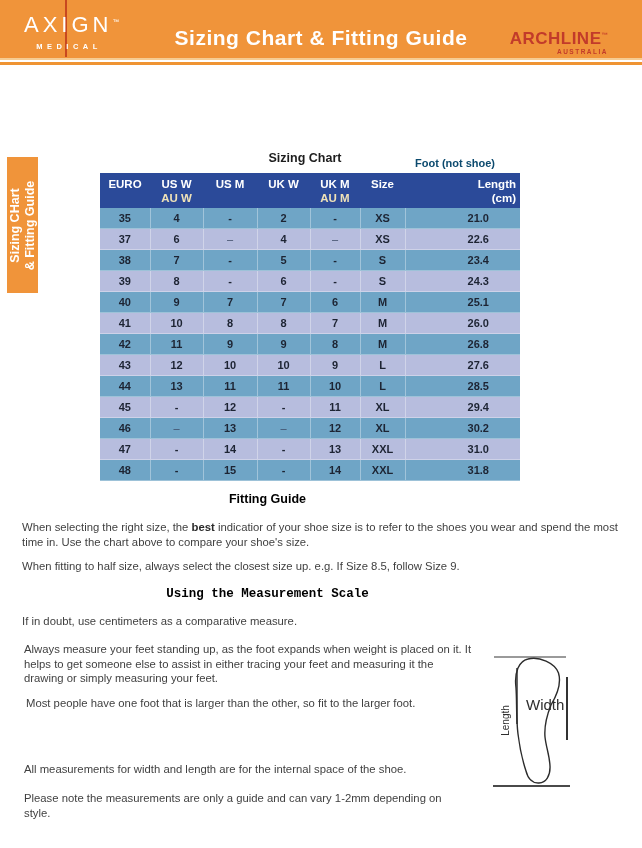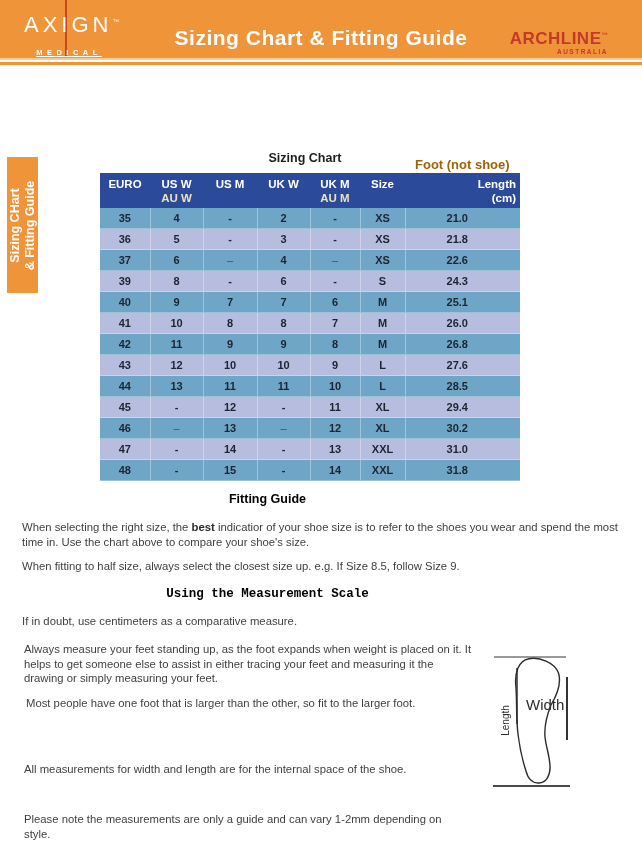--- a/index.html
+++ b/index.html
@@ -6,67 +6,67 @@
   .page{position:relative;width:642px;height:848px;background:#ffffff;overflow:hidden;
         font-family:"Liberation Sans", sans-serif;color:#3b3b3b;}
 
   
   .banner{position:absolute;left:0;top:0;width:642px;height:58px;background:var(--banner-orange);
           border-bottom:2px solid #f6cc92;}
   .banner-accent-line{position:absolute;left:0;top:62px;width:642px;height:3px;background:var(--banner-line);}
   .axign{position:absolute;left:24px;top:9px;width:90px;text-align:center;}
   .axign-divider{position:absolute;left:65px;top:0;width:2px;height:57px;background:var(--axign-divider);}
   .axign-name{position:relative;color:#fff;font-size:22px;font-weight:400;letter-spacing:4px;line-height:26px;}
-  .axign-sub{position:relative;color:#fff;font-size:7.5px;font-weight:700;letter-spacing:4.5px;margin-top:10px;text-decoration:underline;}
+  .axign-sub{position:relative;color:#fff;font-size:7.5px;font-weight:700;letter-spacing:4.5px;margin-top:4px;}
   .tm{font-size:6.5px;vertical-align:super;letter-spacing:0;}
   .banner-title{position:absolute;left:0;top:26px;width:642px;text-align:center;color:#fff;
                 font-weight:700;font-size:21px;letter-spacing:0.5px;}
   .archline{position:absolute;right:34px;top:25px;text-align:right;color:var(--archline-red);}
   .archline-name{font-size:17px;font-weight:700;letter-spacing:0.5px;line-height:19px;}
   .archline-sub{font-size:6.5px;font-weight:700;letter-spacing:1.5px;margin-top:0px;}
 
   
   .side-tab{position:absolute;left:7px;top:157px;width:31px;height:136px;background:var(--banner-orange);}
   .side-tab-text{position:absolute;left:-52.5px;top:52.5px;width:136px;height:31px;
                  transform:rotate(-90deg);color:#fff;font-weight:700;font-size:12.5px;
                  line-height:15px;text-align:center;}
 
   
   .chart-title{position:absolute;left:230px;top:151px;width:150px;text-align:center;
                font-weight:700;font-size:12.5px;color:#1d1d1d;}
-  .foot-note{position:absolute;left:415px;top:157px;font-weight:700;font-size:13px;color:#a16207;}
+  .foot-note{position:absolute;left:415px;top:157px;font-weight:700;font-size:11px;color:#0c4a6e;}
 
   
   .size-table-wrap{position:absolute;left:100px;top:173px;width:420px;}
   table.size-table{width:420px;border-collapse:collapse;table-layout:fixed;}
   table.size-table thead th{background:var(--table-header-navy);color:#fff;font-size:11.5px;
         font-weight:700;vertical-align:top;padding:5px 0 4px 0;height:26px;text-align:center;}
   table.size-table thead th:last-child{text-align:right;padding-right:4px;}
   table.size-table thead .h2{margin-top:2px;font-weight:700;}
   table.size-table thead .h2.cream{color:var(--header-sub-cream);}
   table.size-table tbody td{height:18px;line-height:18px;text-align:center;font-size:11px;
         font-weight:700;color:var(--table-text);border-bottom:1px solid rgba(255,255,255,0.32);}
   table.size-table tbody td + td{border-left:1px solid rgba(255,255,255,0.35);}
-  table.size-table tbody td:last-child{text-align:right;padding-right:52px;}
+  table.size-table tbody td:last-child{text-align:right;padding-right:31px;}
   table.size-table tbody tr:nth-child(odd){background:var(--row-steel-blue);}
   table.size-table tbody tr:nth-child(even){background:var(--row-lavender);}
   table.size-table tbody td.light-dash{font-weight:400;color:#3d4c68;}
 
   
   .h-center{position:absolute;width:535px;text-align:center;font-weight:700;font-size:12.5px;color:#000000;}
   .fg-heading{top:492px;}
   .ms-heading{top:587px;font-family:Liberation Mono, monospace;}
   .para{position:absolute;font-size:11.3px;line-height:14.5px;color:#3f3f3f;}
   .p1{left:22px;top:520px;width:600px;}
   .p2{left:22px;top:559px;width:600px;}
   .p3{left:22px;top:614px;width:600px;}
   .p4{left:24px;top:642px;width:452px;}
   .p5{left:26px;top:696px;width:500px;}
   .p6{left:24px;top:762px;width:500px;}
-  .p7{left:24px;top:812px;width:440px;}
+  .p7{left:24px;top:791px;width:440px;}
   .bold{font-weight:700;color:#2a2a2a;text-align:center;}
 
   
   .diagram{position:absolute;left:488px;top:650px;width:85px;height:140px;}
   .diag-line-top{position:absolute;left:6px;top:6px;width:72px;height:2px;background:#9a9a9a;}
   .diag-line-bottom{position:absolute;left:5px;top:135px;width:77px;height:2px;background:#4a4a4a;}
   .diag-vline-left{position:absolute;left:28px;top:18px;width:1.5px;height:56px;background:#666;}
   .diag-vline-right{position:absolute;left:78px;top:27px;width:2px;height:63px;background:#333;}
   .diag-foot-svg{position:absolute;left:0;top:0;}
   .width-label{position:absolute;left:38px;top:46px;font-size:15px;color:#2e2e2e;}
@@ -145,36 +145,36 @@
           <tr>
             <td>35</td>
             <td>4</td>
             <td>-</td>
             <td>2</td>
             <td>-</td>
             <td>XS</td>
             <td>21.0</td>
           </tr>
           <tr>
-            <td>36</td>
-            <td>5</td>
-            <td>-</td>
-            <td>3</td>
-            <td>-</td>
-            <td>XS</td>
-            <td>21.8</td>
-          </tr>
-          <tr>
             <td>37</td>
             <td>6</td>
             <td class="light-dash">–</td>
             <td>4</td>
             <td class="light-dash">–</td>
             <td>XS</td>
             <td>22.6</td>
+          </tr>
+          <tr>
+            <td>38</td>
+            <td>7</td>
+            <td>-</td>
+            <td>5</td>
+            <td>-</td>
+            <td>S</td>
+            <td>23.4</td>
           </tr>
           <tr>
             <td>39</td>
             <td>8</td>
             <td>-</td>
             <td>6</td>
             <td>-</td>
             <td>S</td>
             <td>24.3</td>
           </tr>

